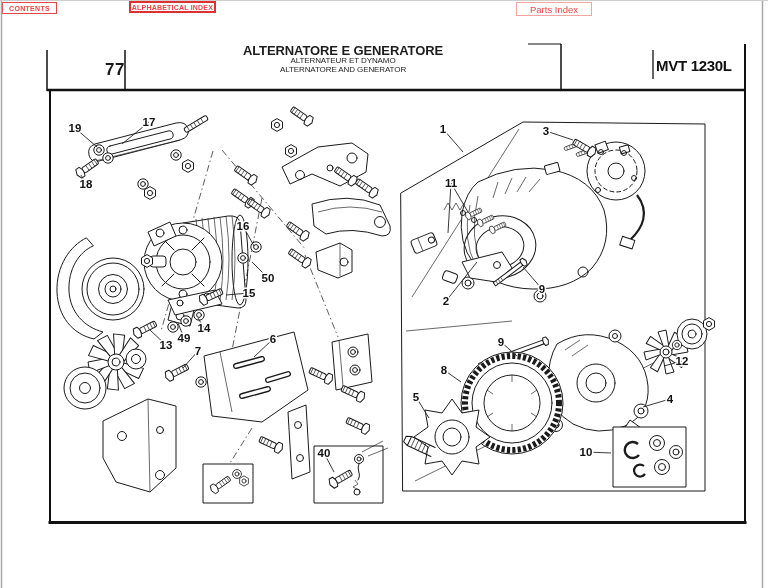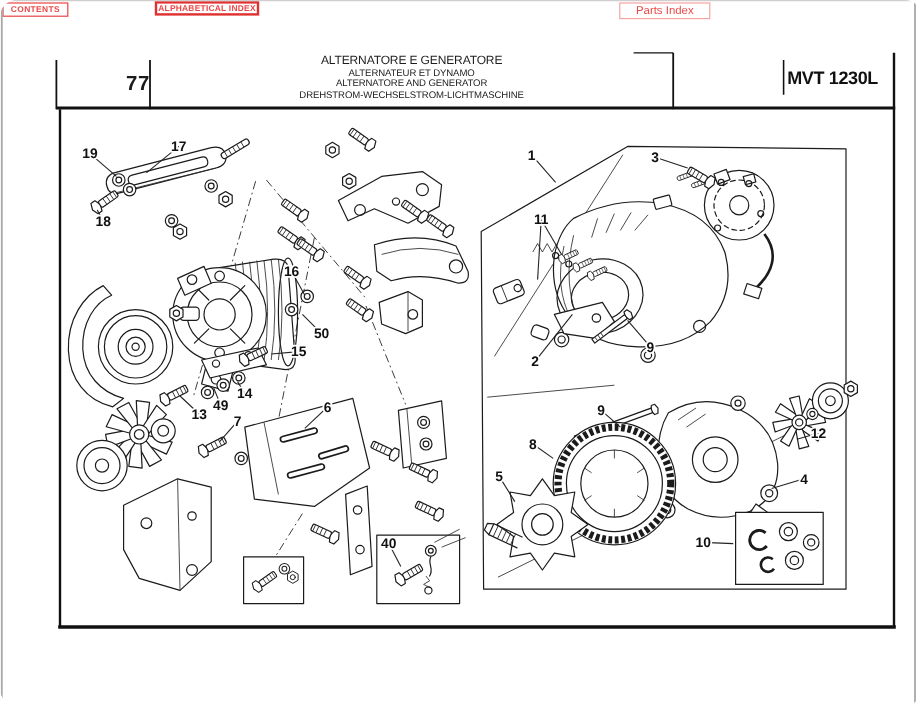--- a/index.html
+++ b/index.html
@@ -1,32 +1,32 @@
 <!DOCTYPE html>
 <html><head>
 <meta charset="utf-8">
 <style>
   html,body{margin:0;padding:0;background:#fff;}
   #screen{position:relative;width:768px;height:588px;background:#fff;overflow:hidden;
-          font-family:"Liberation Sans",sans-serif;border-radius:14px;}
+          font-family:"Liberation Sans",sans-serif;}
   
   .navbtn{position:absolute;box-sizing:border-box;display:flex;align-items:center;justify-content:center;
           color:#ee4747;background:#fff;white-space:nowrap;cursor:pointer;}
   #btn-contents{left:2px;top:2px;width:55px;height:12px;border:1.5px solid #e94545;
                 font-size:7px;font-weight:bold;letter-spacing:.3px;}
   #btn-alpha{left:129px;top:1px;width:87px;height:12px;border:2px solid #e03030;
              font-size:7px;font-weight:bold;letter-spacing:.2px;}
   #btn-parts{left:516px;top:2px;width:76px;height:14px;border:1.5px solid #f4a5a2;
              font-size:9.5px;}
   
   #page-number{position:absolute;left:47px;top:60px;width:78px;text-align:right;
                font-size:17px;font-weight:bold;color:#1a1a1a;letter-spacing:.5px;}
   #title-block{position:absolute;left:130px;top:46px;width:426px;text-align:center;
                color:#1d1d1d;font-size:8px;line-height:9.6px;letter-spacing:-0.1px;}
-  #title-block .t1{font-weight:normal;font-size:10px;}
+  #title-block .t1{font-weight:bold;font-size:13px;}
   #model-code{position:absolute;left:656px;top:57px;width:88px;text-align:left;
               font-size:15px;font-weight:bold;color:#111;letter-spacing:-0.3px;}
   
   #watermark{position:absolute;left:227px;top:278px;font-size:22.5px;font-weight:bold;
              color:#d7a31c;letter-spacing:-0.6px;z-index:5;opacity:.95;pointer-events:none;}
   
   #dwg{position:absolute;left:0;top:0;z-index:2;}
   #dwg *{vector-effect:none;}
   .ln{stroke:#1b1b1b;stroke-width:1;fill:none;stroke-linejoin:round;stroke-linecap:round;}
   .fw{stroke:#1b1b1b;stroke-width:1;fill:#fff;stroke-linejoin:round;}
@@ -45,21 +45,20 @@
 
   <div class="navbtn" id="btn-contents">CONTENTS</div>
   <div class="navbtn" id="btn-alpha">ALPHABETICAL INDEX</div>
   <div class="navbtn" id="btn-parts">Parts Index</div>
 
   <div id="page-number">77</div>
   <div id="title-block">
     <div class="t1">ALTERNATORE E GENERATORE</div>
     <div>ALTERNATEUR ET DYNAMO</div>
     <div>ALTERNATORE AND GENERATOR</div>
-    <div>DREHSTROM-WECHSELSTROM-LICHTMASCHINE</div>
   </div>
   <div id="model-code">MVT 1230L</div>
 
 
   <svg id="dwg" width="768" height="588" viewBox="0 0 768 588">
     <defs>
       <g id="bolt">
         <path class="fw" d="M-1.5,-5.2 L2.5,-5.2 L4.5,0 L2.5,5.2 L-1.5,5.2 L-3.5,0 Z"></path>
         <rect class="fw" x="4" y="-3" width="17" height="6" rx="1.5"></rect>
         <path class="thin" d="M9,-3 V3 M12.5,-3 V3 M16,-3 V3 M19,-3 V3"></path>

